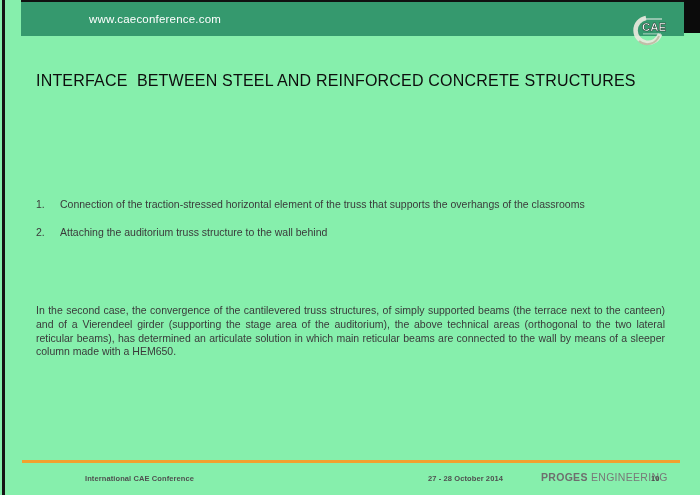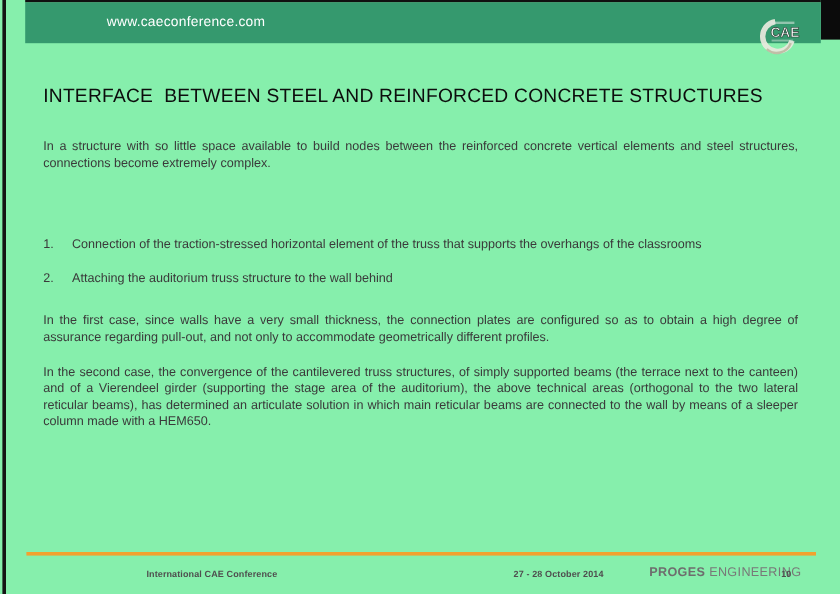--- a/index.html
+++ b/index.html
@@ -50,21 +50,21 @@
     font-size: 10.5px; color: #3a3a3a;
     display: flex;
   }
   .list-item-1 { top: 198px; }
   .list-item-2 { top: 226px; }
   .list-num { width: 24px; flex: 0 0 24px; }
   .list-text { flex: 1; }
 
   
   .footer-line { position: absolute; left: 22px; top: 460px; width: 658px; height: 3px; background: #F2A12F; }
-  .footer-conference { position: absolute; left: 85px; top: 474px; font-size: 7.5px; font-weight: bold; color: #4f4f4f; letter-spacing: 0.1px; margin-left: 37px; }
+  .footer-conference { position: absolute; left: 85px; top: 474px; font-size: 7.5px; font-weight: bold; color: #4f4f4f; letter-spacing: 0.1px; }
   .footer-date { position: absolute; left: 428px; top: 474px; font-size: 7.5px; font-weight: bold; color: #4f4f4f; letter-spacing: 0.1px; }
   .footer-company { position: absolute; left: 521px; top: 471px; font-size: 10.5px; color: #787878; letter-spacing: 0.3px; padding-left: 20px; }
   .footer-company .co-bold { font-weight: bold; color: #6e6e6e; }
   .footer-page { position: absolute; left: 651px; top: 474px; font-size: 7.5px; font-weight: bold; color: #4f4f4f; }
 </style>
 </head>
 <body>
 
 <div class="canvas">
 
@@ -80,32 +80,30 @@
         <path d="M 10 26 A 12.5 12.5 0 0 0 30 21" fill="none" stroke="#b9b39a" stroke-width="2" opacity="0.8"></path>
         <rect x="13" y="3" width="20" height="2" fill="#dfe8e2" opacity="0.55"></rect>
         <rect x="14" y="18" width="18" height="1.6" fill="#dfe8e2" opacity="0.45"></rect>
         <text x="13" y="16" font-family="Liberation Sans, sans-serif" font-size="11.5" font-weight="bold" fill="#ffffff" stroke="#23352c" stroke-width="0.55">CAE</text>
       </svg>
     </span>
   </div>
 
   <div class="slide-title">INTERFACE  BETWEEN STEEL AND REINFORCED CONCRETE STRUCTURES</div>
 
-  <div class="body-par par-1">In a structure with so little space available to build nodes between the reinforced concrete vertical elements and steel structures, connections become extremely complex.</div>
 
   <div class="list-item list-item-1">
     <span class="list-num">1.</span>
     <span class="list-text">Connection of the traction-stressed horizontal element of the truss that supports the overhangs of the classrooms</span>
   </div>
   <div class="list-item list-item-2">
     <span class="list-num">2.</span>
     <span class="list-text">Attaching the auditorium truss structure to the wall behind</span>
   </div>
 
-  <div class="body-par par-3">In the first case, since walls have a very small thickness, the connection plates are configured so as to obtain a high degree of assurance regarding pull-out, and not only to accommodate geometrically different profiles.</div>
   <div class="body-par par-4">In the second case, the convergence of the cantilevered truss structures, of simply supported beams (the terrace next to the canteen) and of a Vierendeel girder (supporting the stage area of the auditorium), the above technical areas (orthogonal to the two lateral reticular beams), has determined an articulate solution in which main reticular beams are connected to the wall by means of a sleeper column made with a HEM650.</div>
 
   <div class="footer-line"></div>
   <span class="footer-conference">International CAE Conference</span>
   <span class="footer-date">27 - 28 October 2014</span>
   <span class="footer-company"><span class="co-bold">PROGES</span><span> ENGINEERING</span></span>
   <span class="footer-page">10</span>
 
 </div>
 

